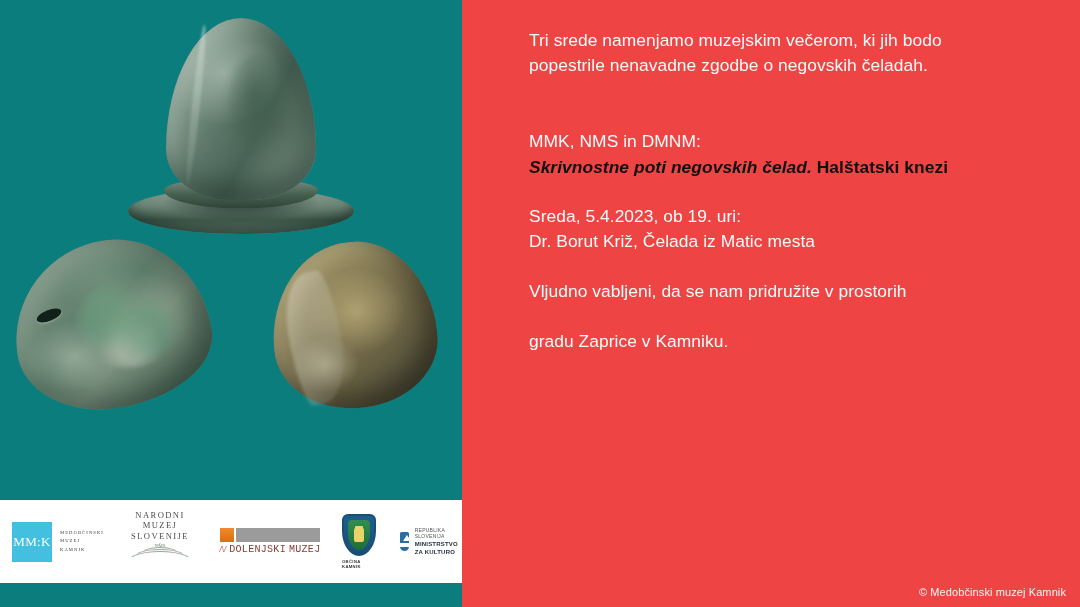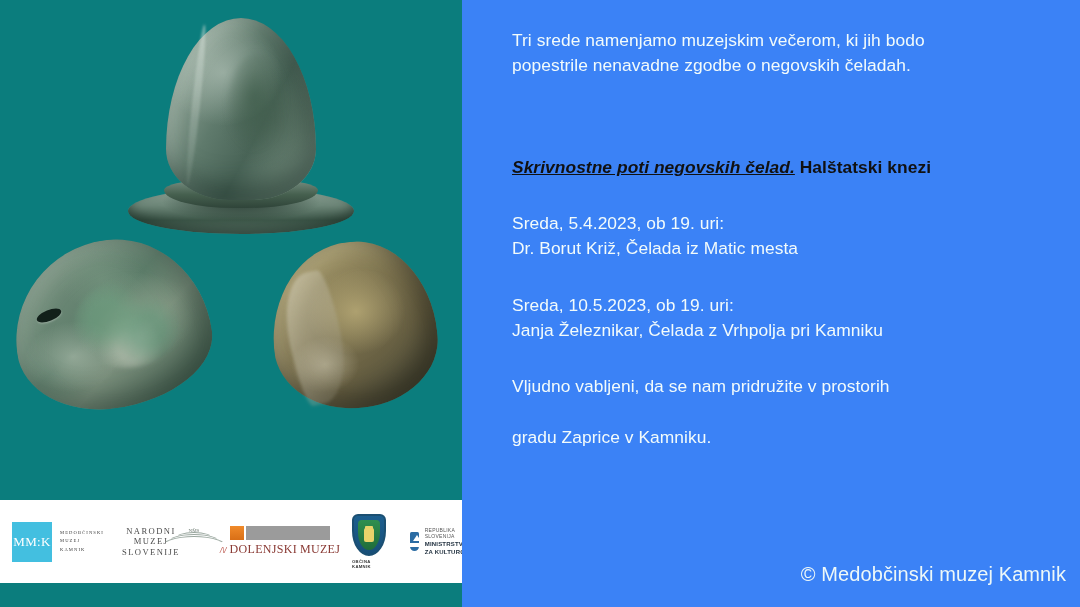--- a/index.html
+++ b/index.html
@@ -163,21 +163,21 @@
   }
   .mmk-words {
     display:flex; flex-direction:column;
     font-size:4.6px; line-height:1.75;
     color:#3b3b3b; letter-spacing:1.1px;
     font-family:"Liberation Serif", serif;
   }
 
   
   .logo-nms {
-    align-items:center;
+    flex-direction:column; align-items:center;
     width:86px; margin-left:12px;
   }
   .nms-text {
     font-family:"Liberation Serif", serif;
     font-size:8.6px; line-height:1.22;
     letter-spacing:1.4px;
     color:#4c4c4c; text-align:center;
   }
   .nms-arcs { position:relative; width:76px; height:30px; margin-top:2px; }
   .nms-arcs span {
@@ -200,22 +200,22 @@
   .logo-dm { flex-direction:column; margin-left:16px; width:100px; }
   .dm-top { display:flex; align-items:stretch; height:14px; width:100px; }
   .dm-orange { width:14px; background:linear-gradient(180deg,#f08a2a,#d96f16); }
   .dm-grey { flex:1; background:#9b9b9b; margin-left:2px; }
   .dm-bottom { display:flex; align-items:baseline; gap:3px; margin-top:2px; }
   .dm-mark {
     font-family:"Liberation Serif", serif;
     font-size:8px; color:#b03a2e; font-weight:bold; font-style:italic;
   }
   .dm-name {
-    font-family:Liberation Serif, serif;
-    font-size:12px; letter-spacing:.3px; color:#8a3a34;
+    font-family:Liberation Mono, monospace;
+    font-size:10px; letter-spacing:.3px; color:#8a3a34;
   }
 
   
   .logo-ok { flex-direction:column; align-items:center; margin-left:16px; width:52px; }
   .ok-shield {
     position:relative; width:34px; height:42px;
     background:linear-gradient(180deg,#1d5f8f,#174e78);
     border-radius:6px 6px 50% 50% / 6px 6px 60% 60%;
     border:2px solid #1b4f72;
     display:flex; align-items:center; justify-content:center;
@@ -258,42 +258,42 @@
 
   .left-bottom-strip {
     position:absolute; left:0; top:583px; width:462px; height:24px;
     background:#0b7d7d;
   }
 
   
   .right-panel {
     position:relative;
     flex:1;
-    background:#3b82f6;
-    padding:28px 20px 0 50px;
+    background:#ef4444;
+    padding:28px 20px 0 67px;
     color:#ffffff;
   }
   .body-text {
     font-size:17.4px;
     line-height:1.455;
     letter-spacing:.05px;
     color:#f2fbfb;
   }
   .para { margin:0; }
-  .para + .para { margin-top:31px; }
+  .para + .para { margin-top:24px; }
   .title-line {
     color:#111111;
     font-weight:bold;
   }
-  .title-line .ital { font-style:italic;text-decoration:underline; }
+  .title-line .ital { font-style:italic; }
 
   .copyright {
     position:absolute;
-    right:14px; bottom:21px;
-    font-size:20px;
+    right:14px; bottom:9px;
+    font-size:11px;
     color:#edf8f8;
     letter-spacing:.1px;
     white-space:nowrap;
   }
 </style>
 </head>
 <body>
 
 <div class="poster">
 
@@ -386,34 +386,30 @@
 
   <div class="right-panel">
 
     <div class="body-text">
 
       <p class="para">
         <span>Tri srede namenjamo muzejskim večerom, ki jih bodo</span><br>
         <span>popestrile nenavadne zgodbe o negovskih čeladah.</span><br>
         <br>
         <br>
-        <br>
+        <span>MMK, NMS in DMNM:</span><br>
         <span class="title-line"><span class="ital">Skrivnostne poti negovskih čelad.</span><span> Halštatski knezi</span></span><br>
       </p>
 
       <p class="para">
         <span>Sreda, 5.4.2023, ob 19. uri:</span><br>
         <span>Dr. Borut Križ, Čelada iz Matic mesta</span>
       </p>
 
 
-      <p class="para">
-        <span>Sreda, 10.5.2023, ob 19. uri:</span><br>
-        <span>Janja Železnikar, Čelada z Vrhpolja pri Kamniku</span>
-      </p>
 
       <p class="para">
         <span>Vljudno vabljeni, da se nam pridružite v prostorih</span><br>
         <br>
         <span>gradu Zaprice v Kamniku.</span>
       </p>
 
     </div>
 
     <div class="copyright">© Medobčinski muzej Kamnik</div>

